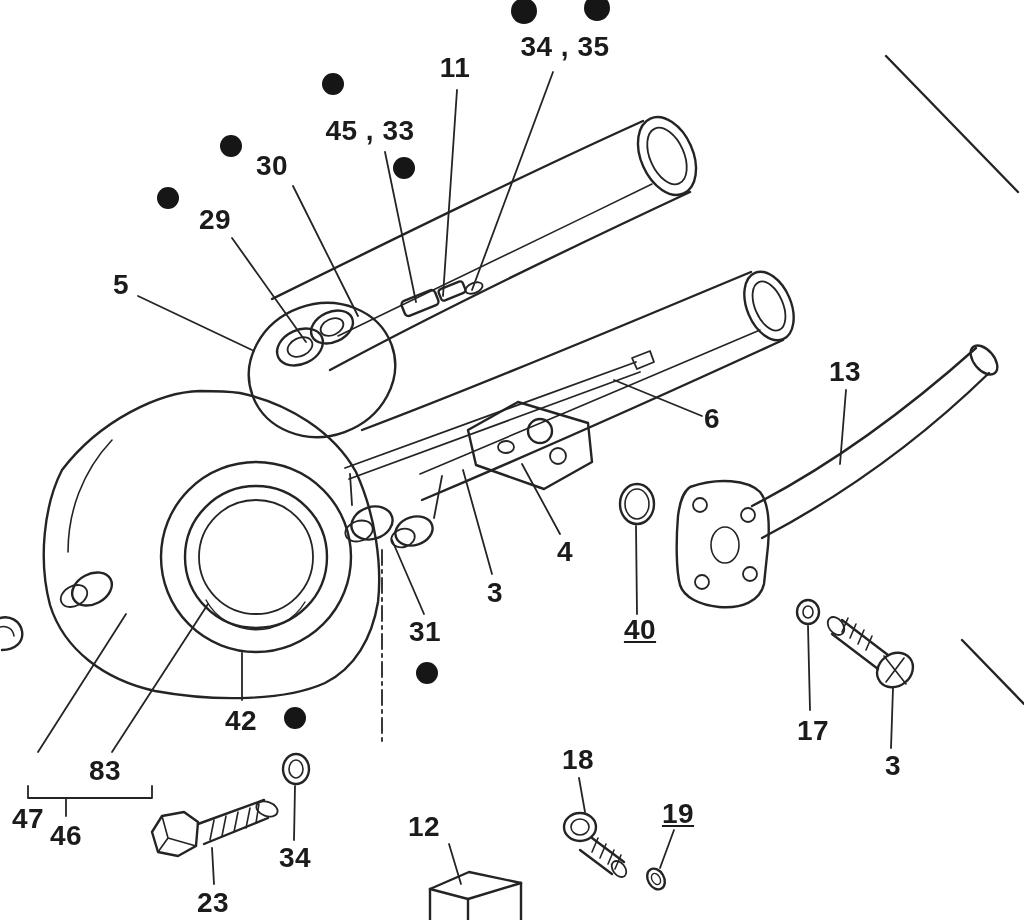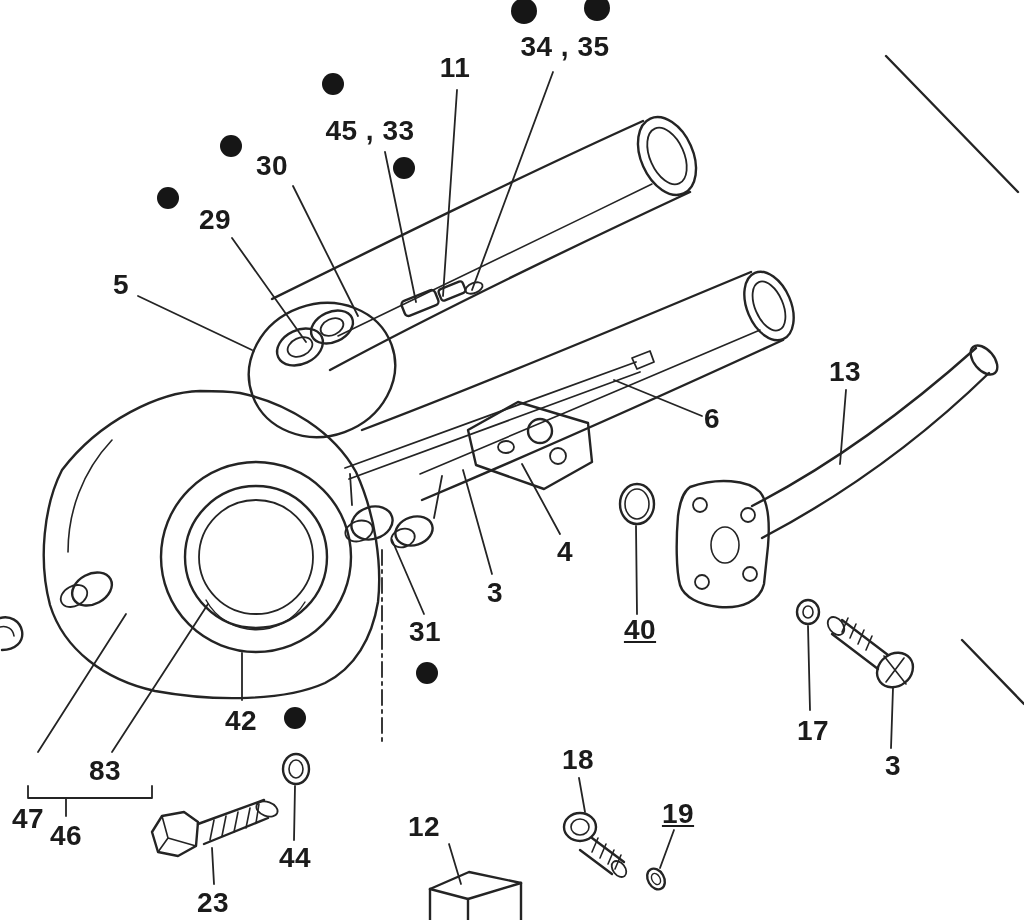--- a/index.html
+++ b/index.html
@@ -210,16 +210,16 @@
   <div class="callout" style="left:640px;top:616px;text-decoration:underline;">40</div>
   <div class="callout" style="left:241px;top:707px;">42</div>
   <div class="callout" style="left:813px;top:717px;">17</div>
   <div class="callout" style="left:893px;top:752px;">3</div>
   <div class="callout" style="left:28px;top:757px;margin-top:48px;">47</div>
   <div class="callout" style="left:105px;top:757px;">83</div>
   <div class="callout" style="left:578px;top:746px;">18</div>
   <div class="callout" style="left:678px;top:800px;text-decoration:underline;">19</div>
   <div class="callout" style="left:66px;top:822px;">46</div>
   <div class="callout" style="left:424px;top:813px;">12</div>
-  <div class="callout" style="left:295px;top:844px;">44</div>
+  <div class="callout" style="left:295px;top:844px;">34</div>
   <div class="callout" style="left:213px;top:889px;">23</div>
 
 </div>
 
 </body></html>

